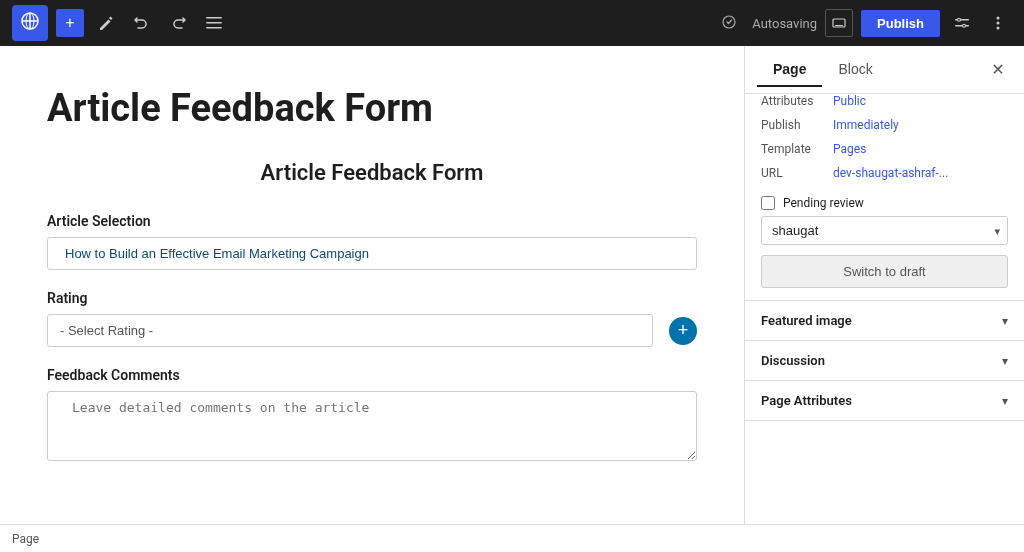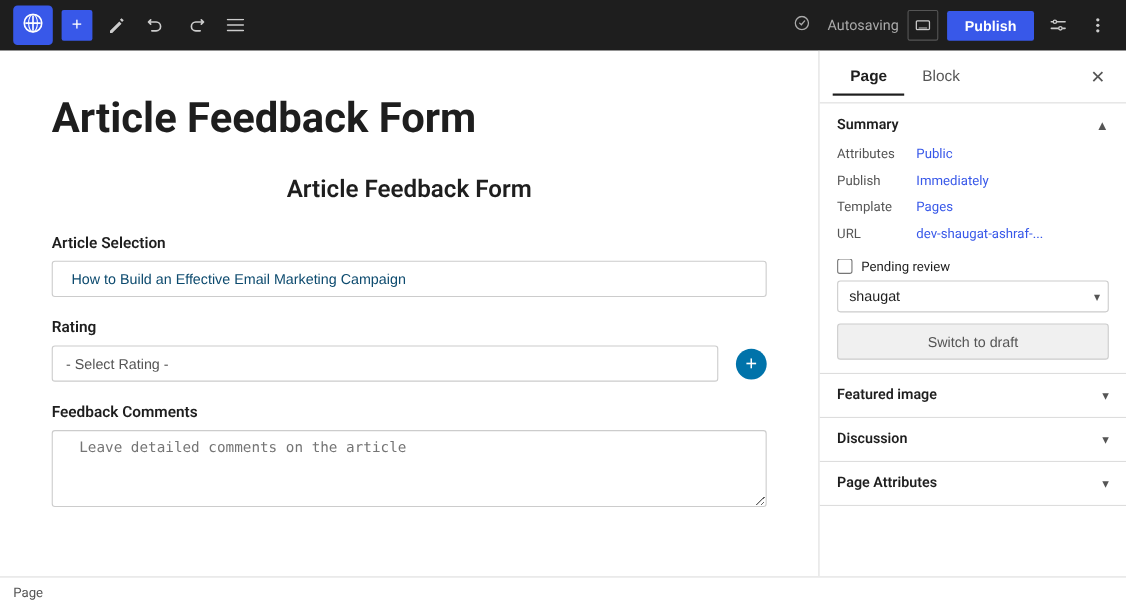--- a/index.html
+++ b/index.html
@@ -244,24 +244,20 @@
   <div class="sidebar">
     <div class="sidebar-header">
       <div class="sidebar-tabs">
         <button class="sidebar-tab active">Page</button>
         <button class="sidebar-tab">Block</button>
       </div>
       <button class="sidebar-close">✕</button>
     </div>
 
     <div class="sidebar-section">
-      <div class="sidebar-section-header">
-        <span class="sidebar-section-title">Summary</span>
-        <span class="chevron">▲</span>
-      </div>
       <div class="sidebar-section-body">
         <div class="meta-row">
           <span class="meta-label">Attributes</span>
           <span class="meta-value">Public</span>
         </div>
         <div class="meta-row">
           <span class="meta-label">Publish</span>
           <span class="meta-value">Immediately</span>
         </div>
         <div class="meta-row">

